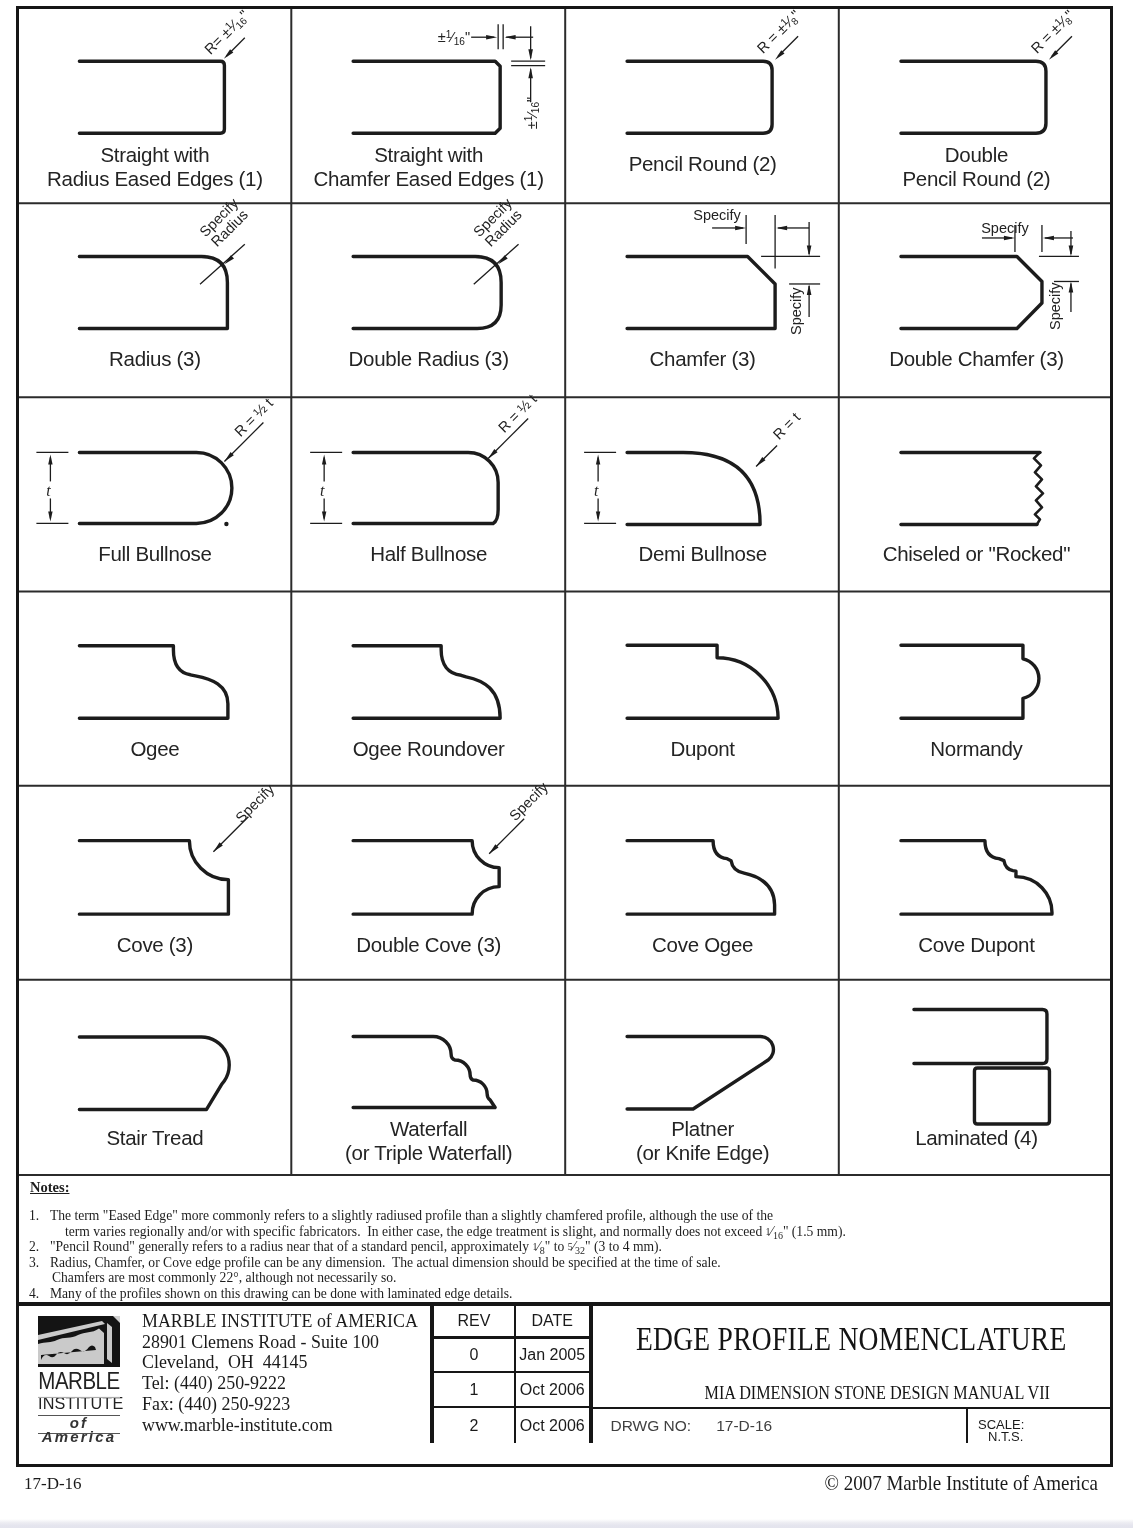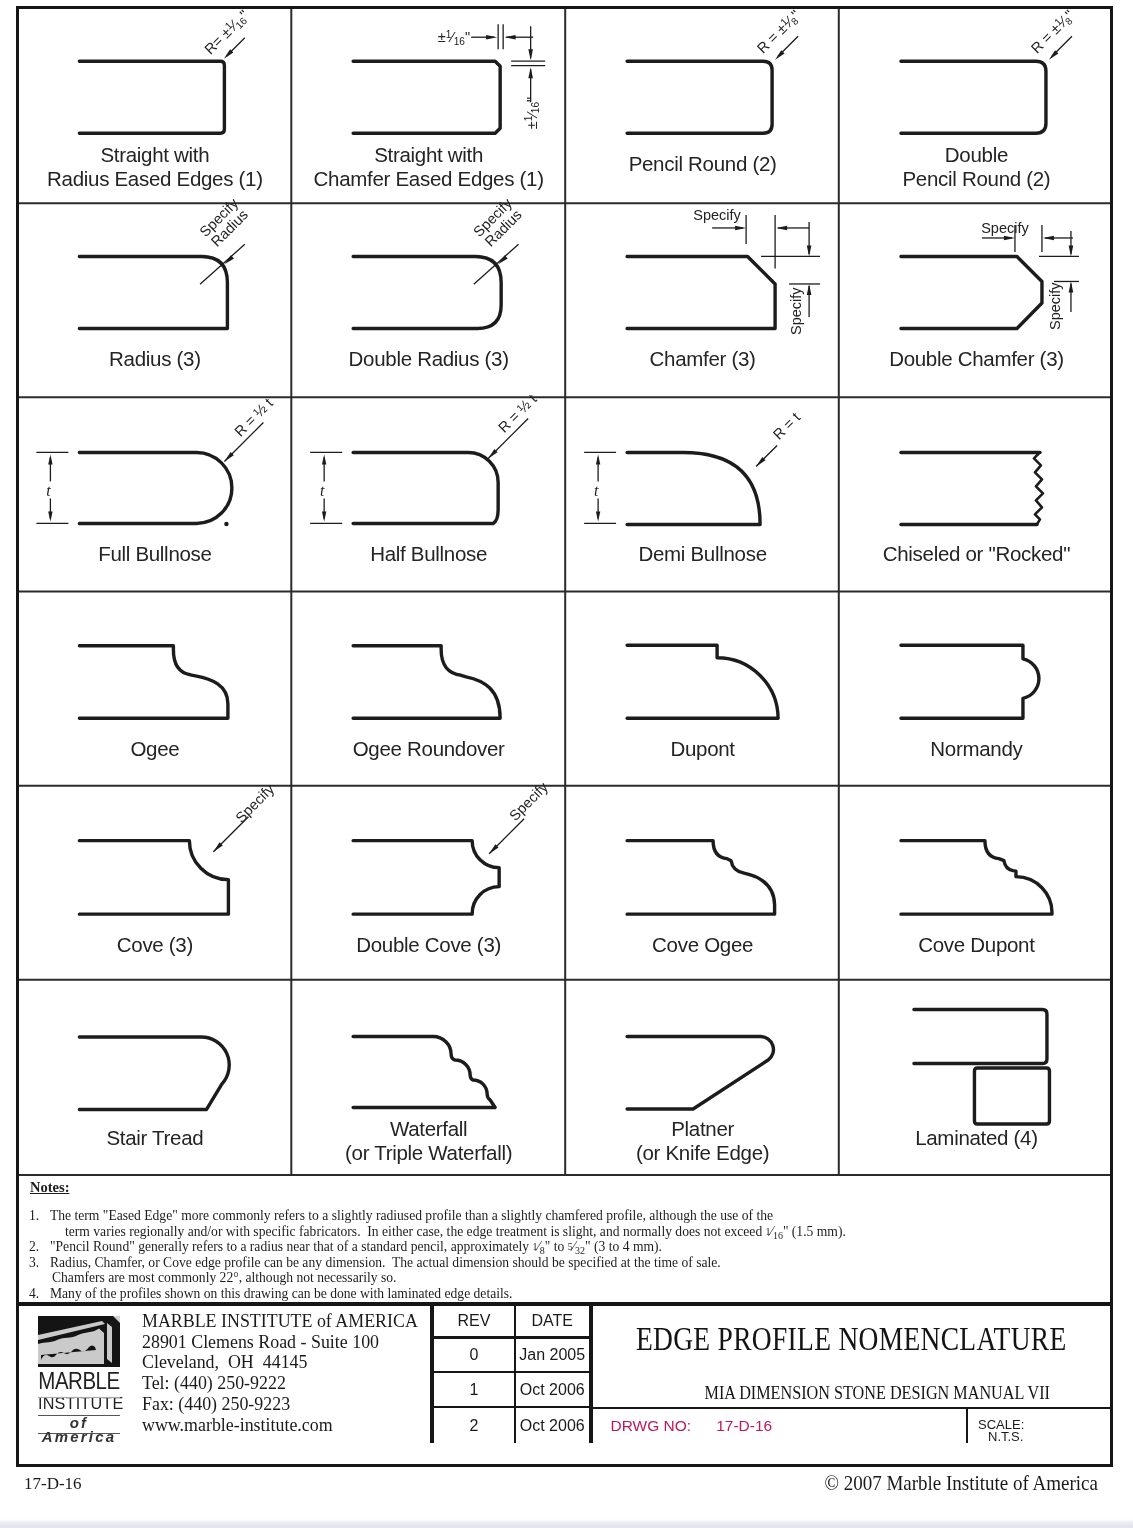--- a/index.html
+++ b/index.html
@@ -286,20 +286,20 @@
               <td style="border-right:2px solid #161616;">2</td>
               <td>Oct 2006</td>
             </tr>
 </tbody>
         </table>
       </div>
 <div id="rpanel">
   <div style="position:absolute;top:15px;left:0;width:100%;text-align:center;font-size:27.5px;letter-spacing:0.3px;line-height:28px;transform:scaleY(1.24);transform-origin:top;">EDGE PROFILE NOMENCLATURE</div>
   <div style="position:absolute;top:78px;left:26px;width:100%;text-align:center;font-size:16.2px;line-height:16px;transform:scaleY(1.15);transform-origin:top;">MIA DIMENSION STONE DESIGN MANUAL VII</div>
   <div style="position:absolute;top:101px;left:0;right:0;bottom:0;border-top:2.5px solid #161616;display:flex;">
-    <div style="flex:1;font-family:'Liberation Sans',sans-serif;font-size:15.5px;color:#be185d;padding:8px 16px 0 18px;">DRWG NO:<span style="margin-left:25px">17-D-16</span></div>
+    <div style="flex:1;font-family:'Liberation Sans',sans-serif;font-size:15.5px;color:#404040;padding:8px 16px 0 18px;">DRWG NO:<span style="margin-left:25px">17-D-16</span></div>
     <div style="width:144px;border-left:2.5px solid #161616;box-sizing:border-box;font-family:'Liberation Sans',sans-serif;font-size:13px;color:#1a1a1a;padding:10px 0 0 10px;line-height:11.5px;">SCALE:<br><span style="margin-left:10px">N.T.S.</span></div>
   </div>
 </div>
 </div>
 </div>
 <div class="dnum">17-D-16</div>
 <div class="copyr">© 2007 Marble Institute of America</div>
 <div id="strip"></div>
 </body></html>

